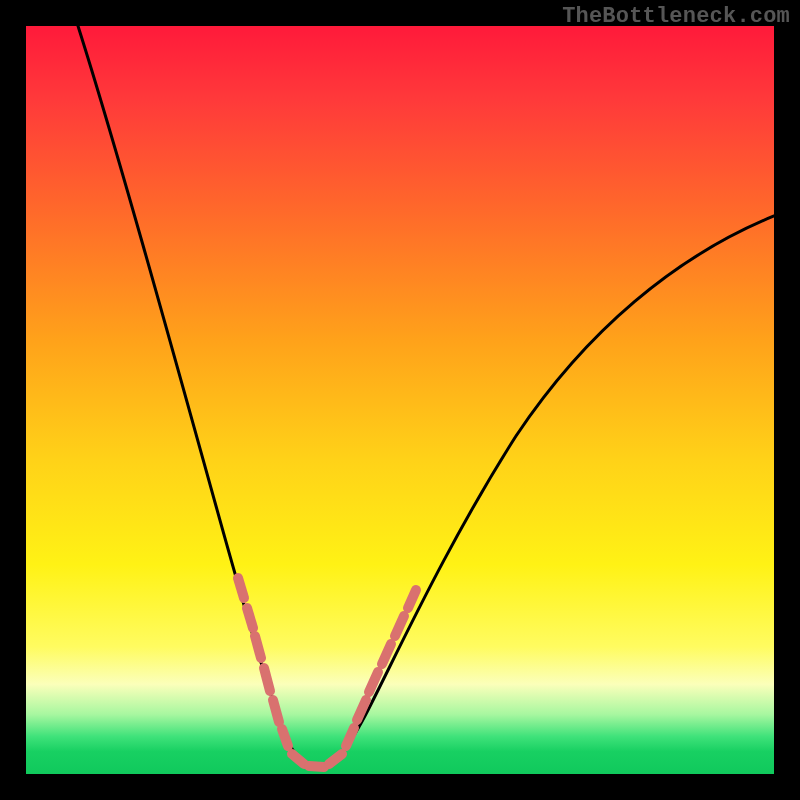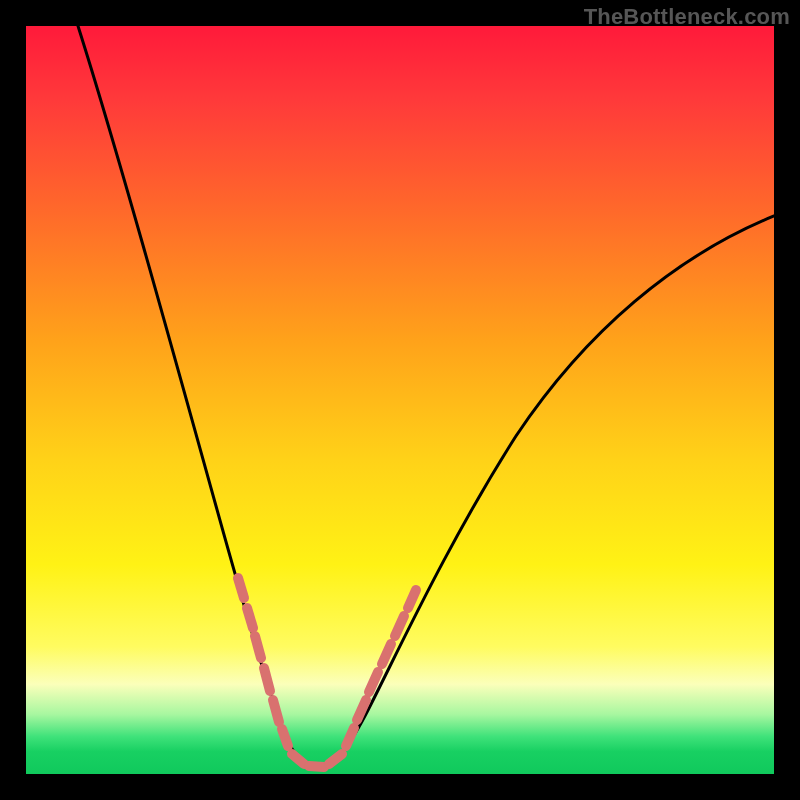--- a/index.html
+++ b/index.html
@@ -33,20 +33,21 @@
   }
   .watermark {
     position: absolute;
     top: 4px;
     right: 10px;
     color: #565656;
     font-size: 22px;
     font-weight: 600;
     letter-spacing: 0.2px;
     z-index: 10;
+    font-family: Liberation Mono, monospace;
   }
   svg.curve {
     position: absolute;
     left: 0;
     top: 0;
     width: 748px;
     height: 748px;
   }
 </style>
 </head>

